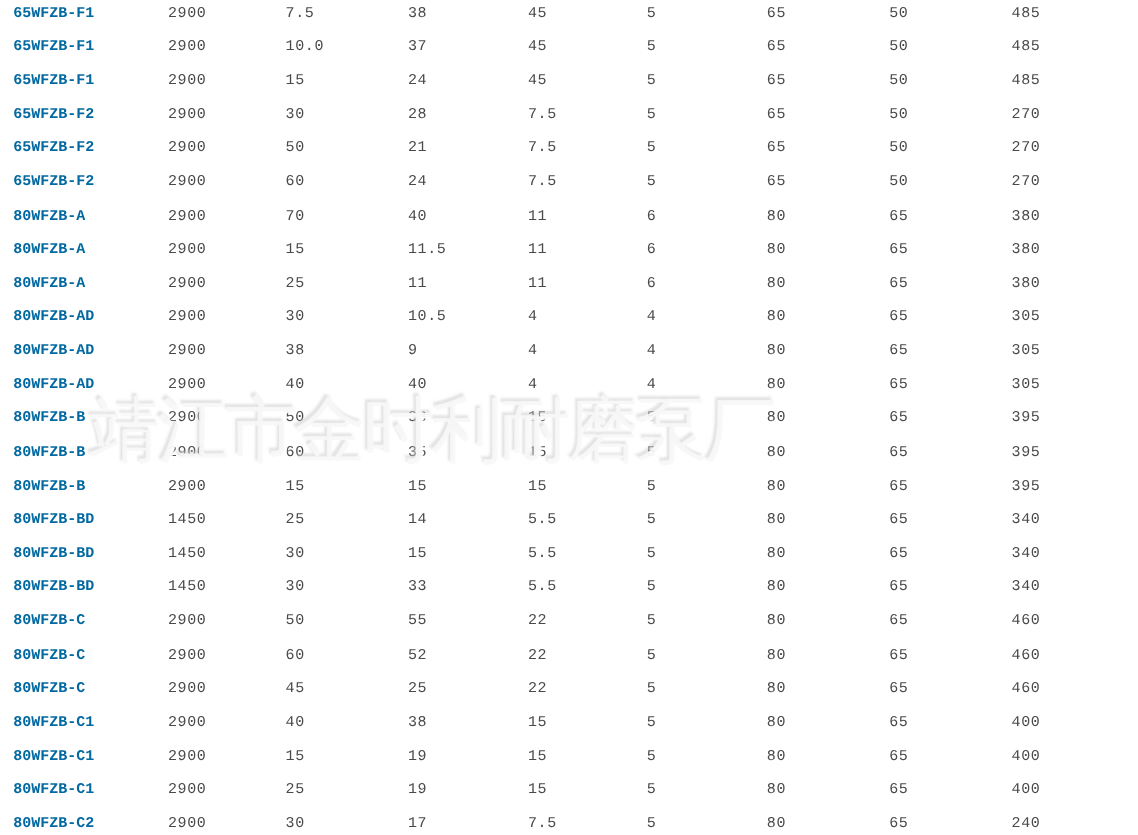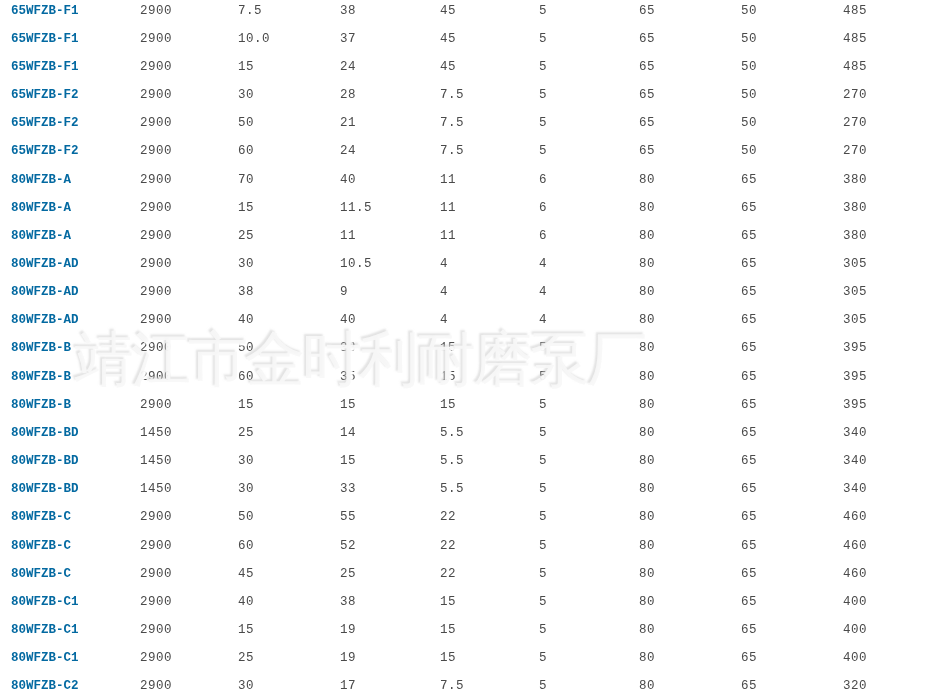--- a/index.html
+++ b/index.html
@@ -352,19 +352,19 @@
 
   <div class="row">
     <span class="cell model">80WFZB-C2</span>
     <span class="cell">2900</span>
     <span class="cell">30</span>
     <span class="cell">17</span>
     <span class="cell">7.5</span>
     <span class="cell">5</span>
     <span class="cell">80</span>
     <span class="cell">65</span>
-    <span class="cell">320</span>
+    <span class="cell">240</span>
   </div>
 </div>
 
   <div class="watermark">靖江市金时利耐磨泵厂</div>
 
 </div>
 
 </body></html>

